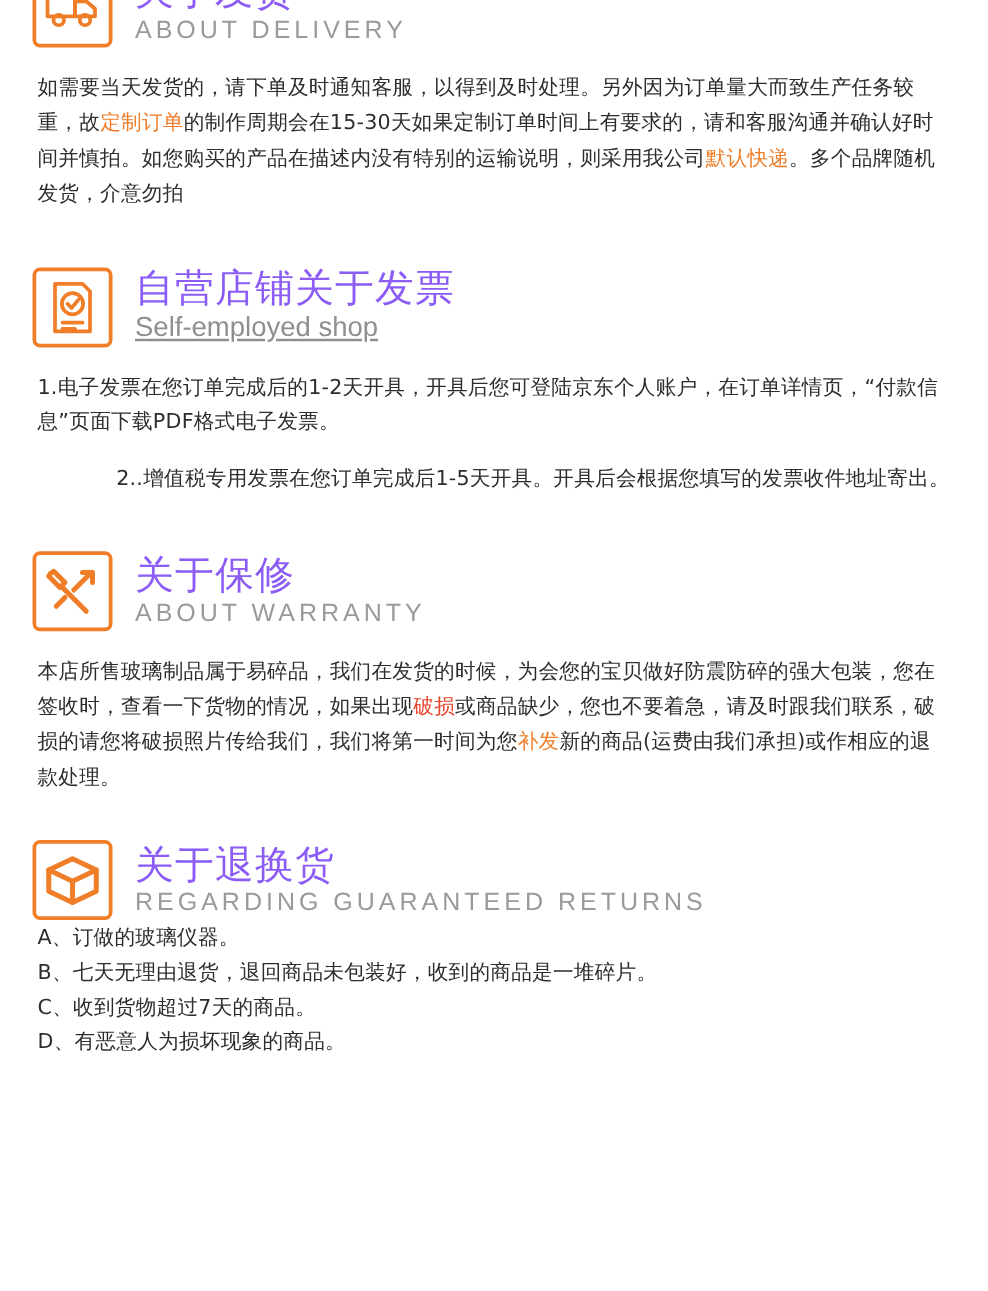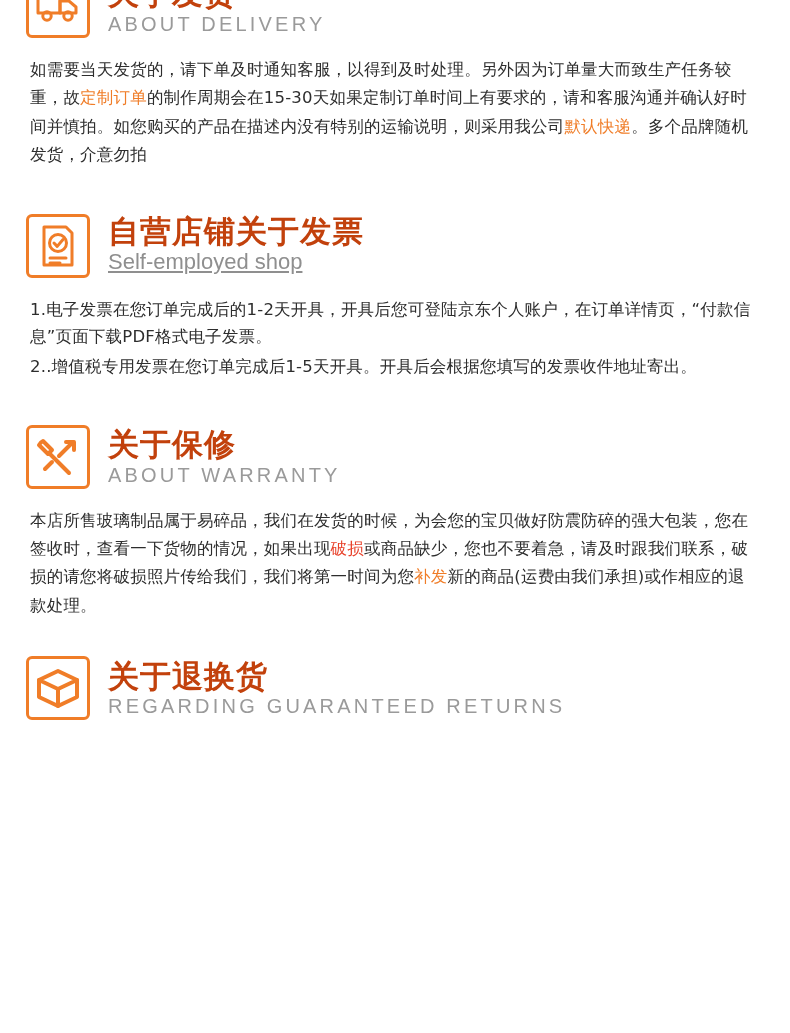--- a/index.html
+++ b/index.html
@@ -44,22 +44,22 @@
   .titles {
     margin-left: 18px;
     display: flex;
     flex-direction: column;
     justify-content: flex-end;
     padding-bottom: 2px;
   }
   .cn-title {
     font-family: "DejaVu Sans", sans-serif;
     font-size: 31px;
-    font-weight: bold;
-    color: #c2410c;
+    font-weight: normal;
+    color: #8b5cf6;
     line-height: 1.15;
     letter-spacing: 1px;
   }
   .sub-row {
     display: flex;
     align-items: flex-start;
   }
   .en-sub {
     font-size: 20px;
     color: #9a9a9a;
@@ -150,21 +150,21 @@
         </svg>
       </div>
       <div class="titles">
         <div class="cn-title">自营店铺关于发票</div>
         <div class="sub-row">
           <div class="en-pre">Self-employed shop</div>
         </div>
       </div>
     </div>
     <div class="body-text tight">1.电子发票在您订单完成后的1-2天开具，开具后您可登陆京东个人账户，在订单详情页，“付款信息”页面下载PDF格式电子发票。</div>
-    <div class="body-text tight" style="margin-top:2px;"> 2..增值税专用发票在您订单完成后1-5天开具。开具后会根据您填写的发票收件地址寄出。</div>
+    <div class="body-text tight" style="margin-top:18px;text-align:right;"> 2..增值税专用发票在您订单完成后1-5天开具。开具后会根据您填写的发票收件地址寄出。</div>
   </div>
 
   <div class="sec-gap"></div>
 
   <div class="section">
     <div class="head">
       <div class="icon-box">
         <svg width="44" height="42" viewBox="0 0 44 42">
           <g fill="none" stroke="#F07D28" stroke-width="4" stroke-linecap="round" stroke-linejoin="round">
             <path d="M7 5 l9 9 -4 4 -9 -9 a8 8 0 0 1 4 -4 z"></path>
@@ -200,15 +200,21 @@
           </g>
         </svg>
       </div>
       <div class="titles">
         <div class="cn-title">关于退换货</div>
         <div class="sub-row">
           <div class="en-sub">Regarding Guaranteed Returns</div>
         </div>
       </div>
     </div>
+    <div class="body-text tight" style="margin-top:0;">
+      <span class="list-line">A、订做的玻璃仪器。</span>
+      <span class="list-line">B、七天无理由退货，退回商品未包装好，收到的商品是一堆碎片。</span>
+      <span class="list-line">C、收到货物超过7天的商品。</span>
+      <span class="list-line">D、有恶意人为损坏现象的商品。</span>
+    </div>
   </div>
 
 </div>
 
 </body></html>

